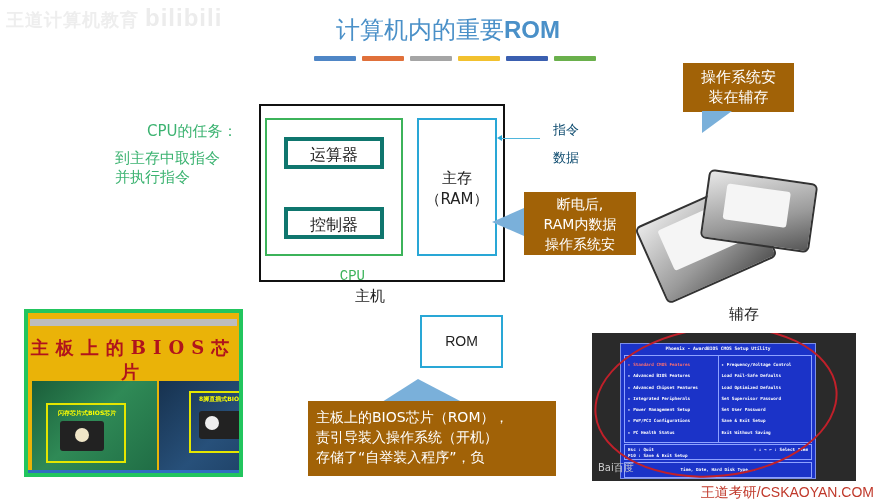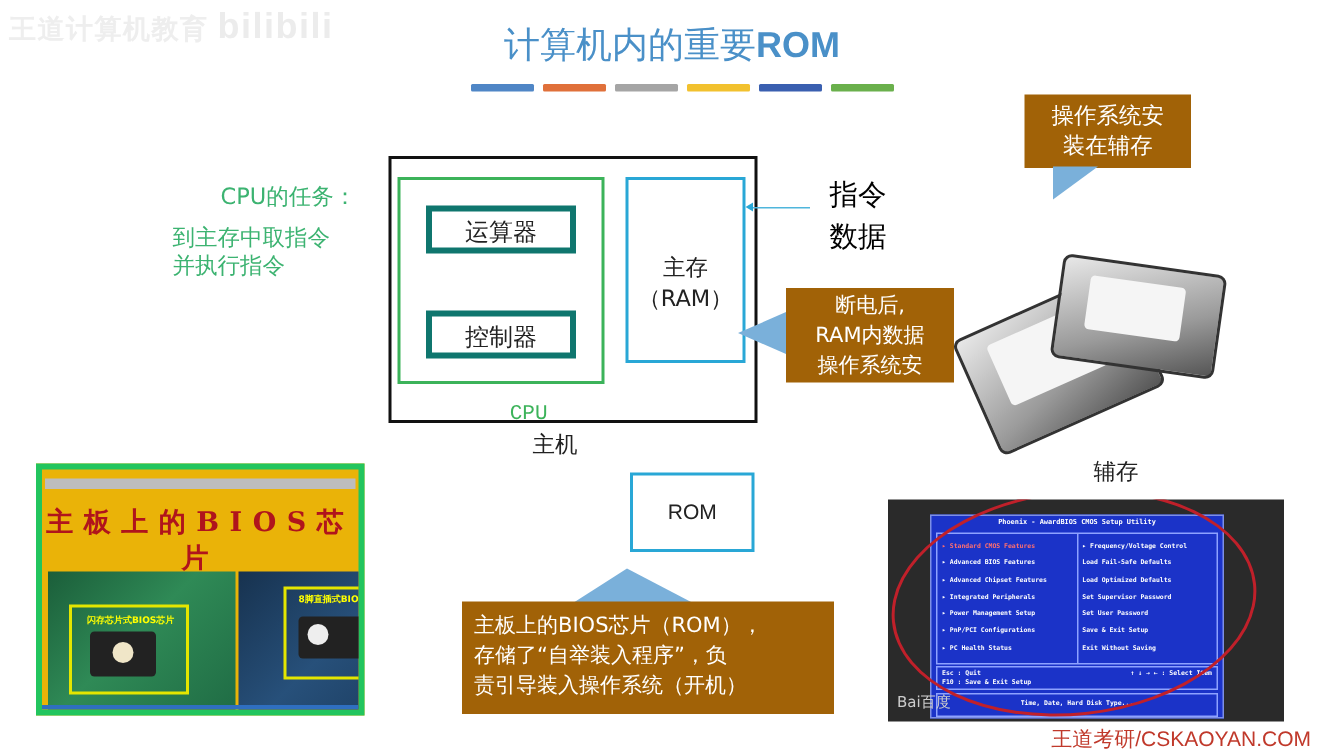--- a/index.html
+++ b/index.html
@@ -16,26 +16,26 @@
 
   .cpu-task { position: absolute; left: 115px; top: 122px; color: #3cb371; font-size: 15px; line-height: 19px; }
   .cpu-task .t1 { margin-bottom: 8px; margin-left: 32px; }
 
   .host-box { position: absolute; left: 259px; top: 104px; width: 246px; height: 178px; border: 2px solid #111; }
   .cpu-box { position: absolute; left: 265px; top: 118px; width: 138px; height: 138px; border: 2px solid #3cb35a; }
   .unit { position: absolute; width: 100px; height: 32px; border: 4px solid #0f766e; text-align: center; line-height: 28px; font-size: 16px; background: #fff; }
   .unit.alu { left: 284px; top: 137px; }
   .unit.ctl { left: 284px; top: 207px; }
   .cpu-label { position: absolute; left: 305px; top: 268px; width: 60px; text-align: right; font-size: 14px; color: #3cb35a; font-family: Liberation Mono, monospace; }
-  .ram-box { position: absolute; left: 417px; top: 118px; width: 80px; height: 124px; border: 2px solid #29a7d6; text-align: center; font-size: 15px; padding-top: 48px; line-height: 21px; }
+  .ram-box { position: absolute; left: 417px; top: 118px; width: 80px; height: 138px; border: 2px solid #29a7d6; text-align: center; font-size: 15px; padding-top: 48px; line-height: 21px; }
   .host-label { position: absolute; left: 355px; top: 287px; width: 60px; text-align: left; font-size: 15px; }
 
   .arrow-line { position: absolute; left: 500px; top: 138px; width: 40px; height: 1px; background: #4fb6dc; }
   .arrow-head { position: absolute; left: 497px; top: 135px; width: 0; height: 0; border-top: 3px solid transparent; border-bottom: 3px solid transparent; border-right: 5px solid #29a7d6; }
-  .instr { position: absolute; left: 553px; top: 116px; color: #000000; font-size: 19px; line-height: 28px; }
+  .instr { position: absolute; left: 553px; top: 116px; color: #0c4a6e; font-size: 13px; line-height: 28px; }
 
   .callout { position: absolute; background: #a16207; color: #fff; text-align: center; }
   .callout-ram { left: 524px; top: 192px; width: 112px; height: 63px; font-size: 14px; line-height: 20px; padding-top: 2px; }
   .callout-ram-tail { position: absolute; left: 492px; top: 208px; width: 0; height: 0; border-top: 14px solid transparent; border-bottom: 14px solid transparent; border-right: 32px solid #7ab0da; }
   .callout-os { left: 683px; top: 63px; width: 111px; height: 49px; font-size: 15px; line-height: 20px; padding-top: 4px; }
   .callout-os-tail { position: absolute; left: 702px; top: 111px; width: 0; height: 0; border-left: 0 solid transparent; border-right: 30px solid transparent; border-top: 22px solid #7ab0da; }
   .callout-rom { left: 308px; top: 401px; width: 248px; height: 75px; font-size: 14px; line-height: 20px; text-align: left; padding: 6px 8px; }
   .callout-rom-tail { position: absolute; left: 382px; top: 379px; width: 0; height: 0; border-left: 36px solid transparent; border-right: 44px solid transparent; border-bottom: 23px solid #7ab0da; }
 
   .rom-box { position: absolute; left: 420px; top: 315px; width: 83px; height: 53px; border: 2px solid #29a7d6; text-align: center; line-height: 49px; font-size: 14px; font-family: "Liberation Sans", sans-serif; }
@@ -167,22 +167,22 @@
       <div class="wm">头条号/爱游戏</div>
     </div>
   </div>
   <div class="blueband"></div>
 </div>
 
 <div class="rom-box">ROM</div>
 <div class="callout-rom-tail"></div>
 <div class="callout callout-rom">
   <div>主板上的BIOS芯片（ROM），</div>
+  <div>责引导装入操作系统（开机）</div>
   <div>存储了“自举装入程序”，负</div>
-  <div>责引导装入操作系统（开机）</div>
 </div>
 
 <div class="bios-screen">
   <div class="frame">
     <div class="hdr">Phoenix - AwardBIOS CMOS Setup Utility</div>
     <div class="body">
       <div class="col left">
         <div class="sel">▸ Standard CMOS Features</div>
         <div>▸ Advanced BIOS Features</div>
         <div>▸ Advanced Chipset Features</div>

